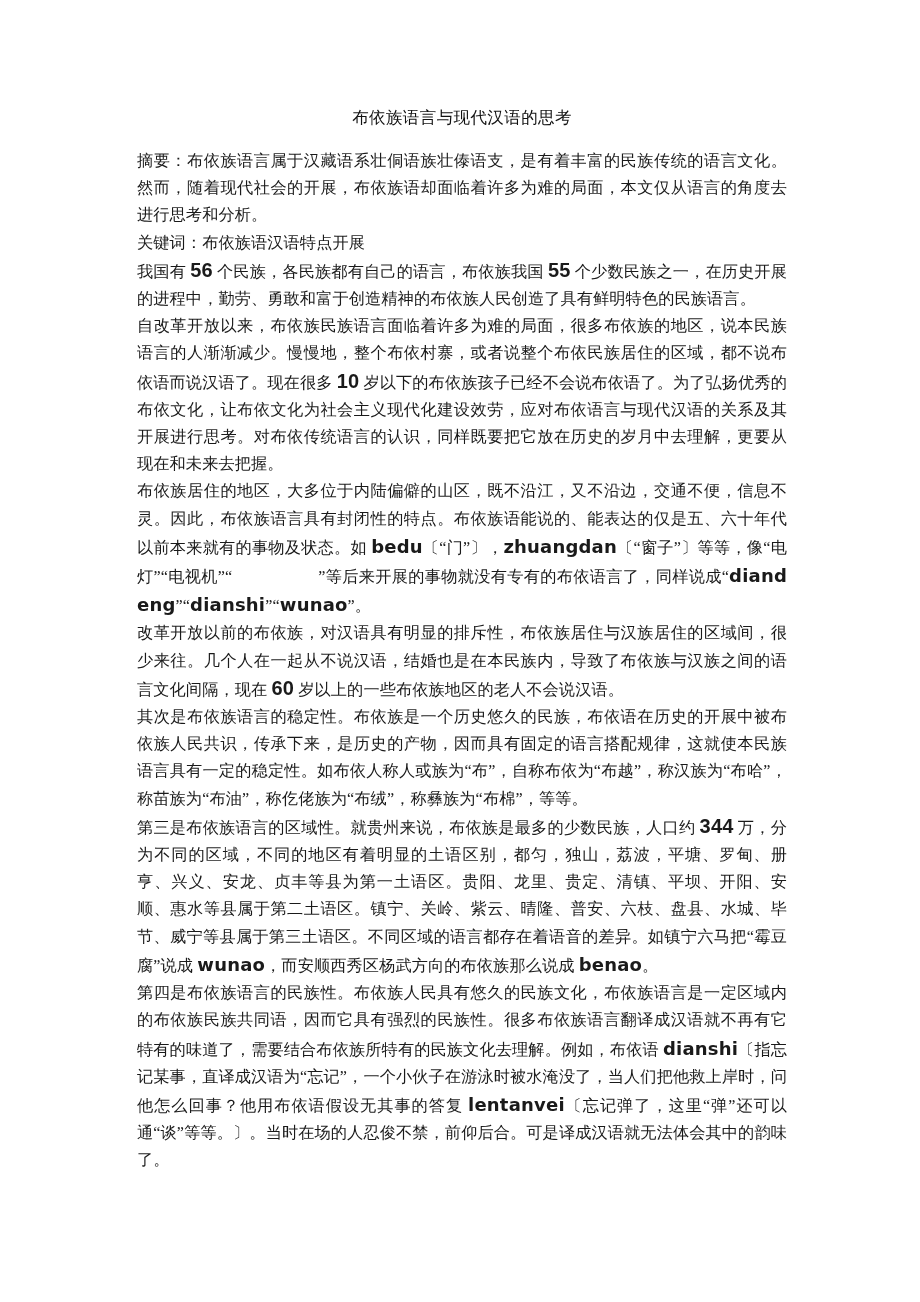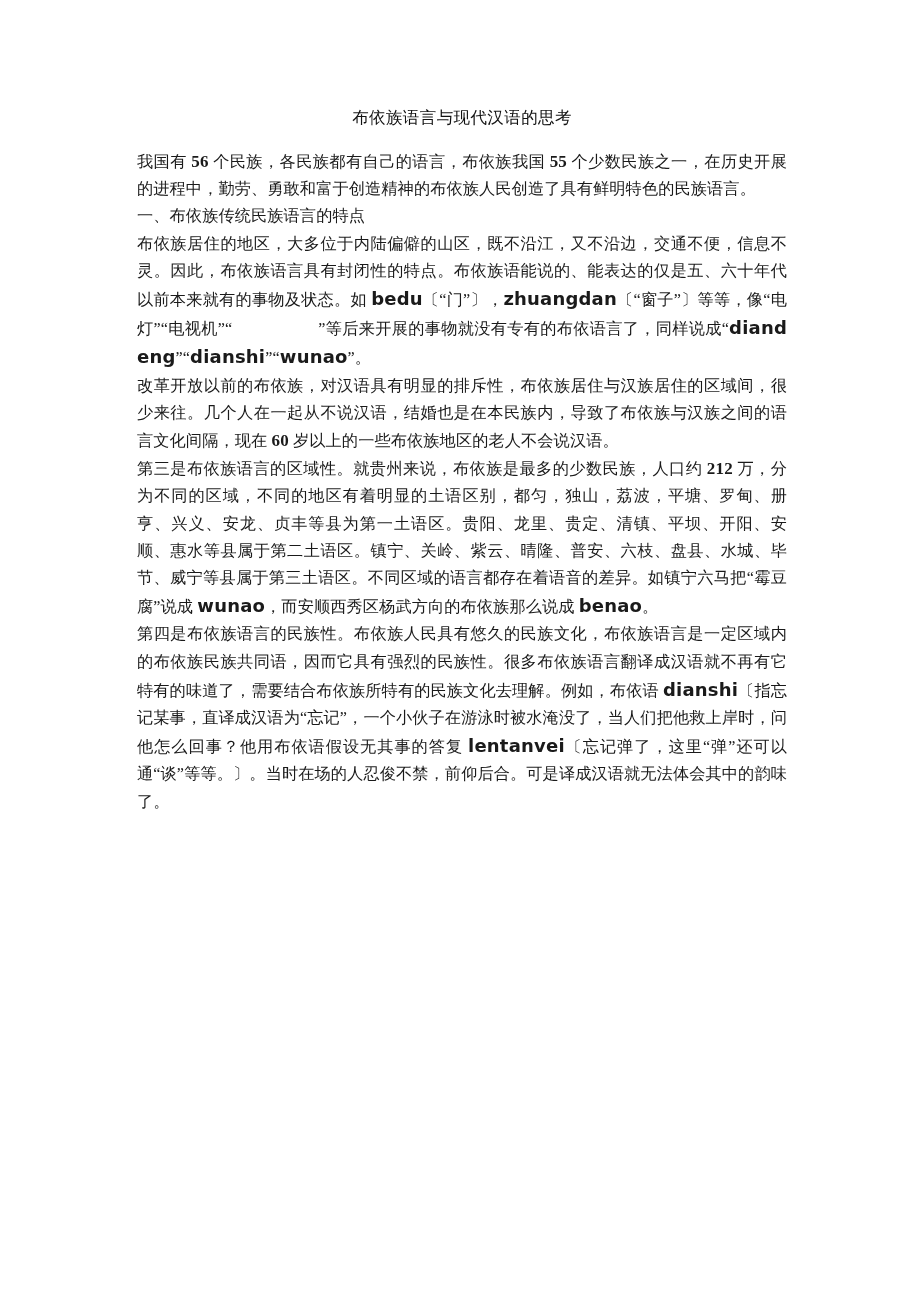--- a/index.html
+++ b/index.html
@@ -53,49 +53,52 @@
   }
   
   .rom {
     font-family: "DejaVu Sans", "Liberation Sans", sans-serif;
     font-size: 18px;
     font-weight: 600;
     letter-spacing: 0.2px;
   }
   
   .num {
-    font-family: Liberation Serif, serif;
-    font-size: 17px;
+    font-family: Liberation Sans, sans-serif;
+    font-size: 20px;
     font-weight: 600;
     letter-spacing: 0.2px;
   }
   
   .blankrun {
     display: inline-block;
     width: 86px;
   }
 </style>
 </head>
 <body>
 
 <div class="page">
   <div class="content">
 
     <div class="doc-title">布依族语言与现代汉语的思考</div>
 
+    <p class="para">摘要：布依族语言属于汉藏语系壮侗语族壮傣语支，是有着丰富的民族传统的语言文化。然而，随着现代社会的开展，布依族语却面临着许多为难的局面，本文仅从语言的角度去进行思考和分析。</p>
 
+    <p class="para heading-line">关键词：布依族语汉语特点开展</p>
 
     <p class="para">我国有&nbsp;<span class="num">56</span>&nbsp;个民族，各民族都有自己的语言，布依族我国&nbsp;<span class="num">55</span>&nbsp;个少数民族之一，在历史开展的进程中，勤劳、勇敢和富于创造精神的布依族人民创造了具有鲜明特色的民族语言。</p>
 
+    <p class="para">自改革开放以来，布依族民族语言面临着许多为难的局面，很多布依族的地区，说本民族语言的人渐渐减少。慢慢地，整个布依村寨，或者说整个布依民族居住的区域，都不说布依语而说汉语了。现在很多&nbsp;<span class="num">10</span>&nbsp;岁以下的布依族孩子已经不会说布依语了。为了弘扬优秀的布依文化，让布依文化为社会主义现代化建设效劳，应对布依语言与现代汉语的关系及其开展进行思考。对布依传统语言的认识，同样既要把它放在历史的岁月中去理解，更要从现在和未来去把握。</p>
 
-    <p class="para heading-line">一、布依族传统民族语言的特点</p>
 
     <p class="para">布依族居住的地区，大多位于内陆偏僻的山区，既不沿江，又不沿边，交通不便，信息不灵。因此，布依族语言具有封闭性的特点。布依族语能说的、能表达的仅是五、六十年代以前本来就有的事物及状态。如&nbsp;<span class="rom">bedu</span>〔“门”〕，<span class="rom">zhuangdan</span>〔“窗子”〕等等，像“电灯”“电视机”“<span class="blankrun"></span>”等后来开展的事物就没有专有的布依语言了，同样说成“<span class="rom">diandeng</span>”“<span class="rom">dianshi</span>”“<span class="rom">wunao</span>”。</p>
 
     <p class="para">改革开放以前的布依族，对汉语具有明显的排斥性，布依族居住与汉族居住的区域间，很少来往。几个人在一起从不说汉语，结婚也是在本民族内，导致了布依族与汉族之间的语言文化间隔，现在&nbsp;<span class="num">60</span>&nbsp;岁以上的一些布依族地区的老人不会说汉语。</p>
 
+    <p class="para">其次是布依族语言的稳定性。布依族是一个历史悠久的民族，布依语在历史的开展中被布依族人民共识，传承下来，是历史的产物，因而具有固定的语言搭配规律，这就使本民族语言具有一定的稳定性。如布依人称人或族为“布”，自称布依为“布越”，称汉族为“布哈”，称苗族为“布油”，称仡佬族为“布绒”，称彝族为“布棉”，等等。</p>
 
-    <p class="para">第三是布依族语言的区域性。就贵州来说，布依族是最多的少数民族，人口约&nbsp;<span class="num">212</span>&nbsp;万，分为不同的区域，不同的地区有着明显的土语区别，都匀，独山，荔波，平塘、罗甸、册亨、兴义、安龙、贞丰等县为第一土语区。贵阳、龙里、贵定、清镇、平坝、开阳、安顺、惠水等县属于第二土语区。镇宁、关岭、紫云、晴隆、普安、六枝、盘县、水城、毕节、威宁等县属于第三土语区。不同区域的语言都存在着语音的差异。如镇宁六马把“霉豆腐”说成&nbsp;<span class="rom">wunao</span>，而安顺西秀区杨武方向的布依族那么说成&nbsp;<span class="rom">benao</span>。</p>
+    <p class="para">第三是布依族语言的区域性。就贵州来说，布依族是最多的少数民族，人口约&nbsp;<span class="num">344</span>&nbsp;万，分为不同的区域，不同的地区有着明显的土语区别，都匀，独山，荔波，平塘、罗甸、册亨、兴义、安龙、贞丰等县为第一土语区。贵阳、龙里、贵定、清镇、平坝、开阳、安顺、惠水等县属于第二土语区。镇宁、关岭、紫云、晴隆、普安、六枝、盘县、水城、毕节、威宁等县属于第三土语区。不同区域的语言都存在着语音的差异。如镇宁六马把“霉豆腐”说成&nbsp;<span class="rom">wunao</span>，而安顺西秀区杨武方向的布依族那么说成&nbsp;<span class="rom">benao</span>。</p>
 
     <p class="para">第四是布依族语言的民族性。布依族人民具有悠久的民族文化，布依族语言是一定区域内的布依族民族共同语，因而它具有强烈的民族性。很多布依族语言翻译成汉语就不再有它特有的味道了，需要结合布依族所特有的民族文化去理解。例如，布依语&nbsp;<span class="rom">dianshi</span>〔指忘记某事，直译成汉语为“忘记”，一个小伙子在游泳时被水淹没了，当人们把他救上岸时，问他怎么回事？他用布依语假设无其事的答复&nbsp;<span class="rom">lentanvei</span>〔忘记弹了，这里“弹”还可以通“谈”等等。〕。当时在场的人忍俊不禁，前仰后合。可是译成汉语就无法体会其中的韵味了。</p>
 
   </div>
 </div>
 
 </body></html>

